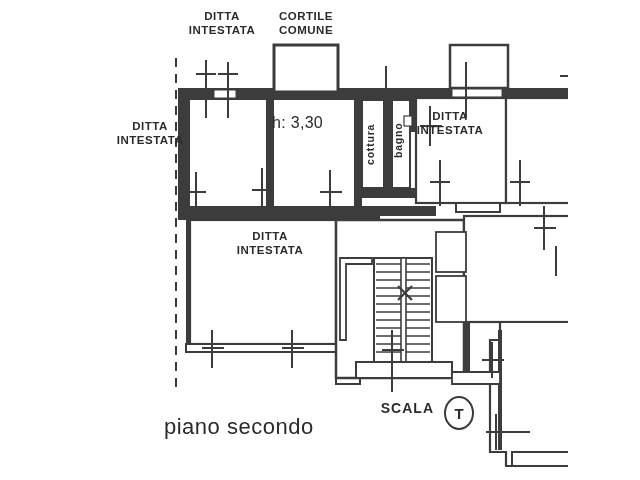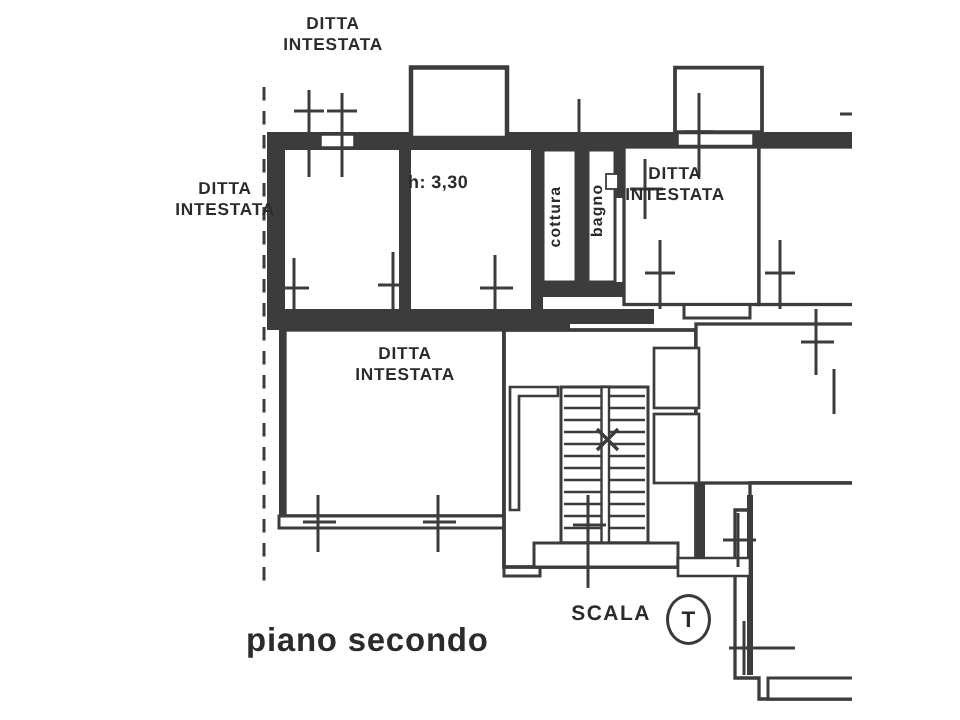--- a/index.html
+++ b/index.html
@@ -32,40 +32,40 @@
     letter-spacing: 0.5px;
     text-align: center;
     line-height: 1.18;
     white-space: pre;
     font-family: "Liberation Sans", sans-serif;
   }
   .lbl-room {
     font-size: 11.5px;
   }
   .lbl-h {
-    font-size: 12px;
-    font-weight: bold;
+    font-size: 16px;
+    font-weight: normal;
     letter-spacing: 0.3px;
   }
   .lbl-vert {
     font-size: 10.5px;
     font-weight: bold;
     writing-mode: vertical-rl;
     transform: rotate(180deg);
     letter-spacing: 0.8px;
   }
   .lbl-scala {
     font-size: 14px;
     font-weight: bold;
     letter-spacing: 1px;
     text-align: right;
   }
   .lbl-piano {
     font-size: 22px;
-    font-weight: bold;
+    font-weight: normal;
     letter-spacing: 0.5px;
   }
   .tmark {
     position: absolute;
     width: 26px;
     height: 30px;
     border: 2px solid #3a3a3a;
     border-radius: 50%;
     color: #2b2b2b;
     font-size: 15px;
@@ -261,20 +261,22 @@
       <line x1="486" y1="432" x2="530" y2="432"></line>
       <line x1="598" y1="414" x2="598" y2="448"></line>
       <line x1="588" y1="430" x2="610" y2="430"></line>
     </g>
 
   </svg>
 
   <div class="lbl lbl-room" style="left:172px; top:10px; width:100px;">DITTA
 INTESTATA</div>
 
+  <div class="lbl lbl-room" style="left:258px; top:10px; width:96px;">CORTILE
+COMUNE</div>
 
   <div class="lbl lbl-room" style="left:95px; top:120px; width:110px;">DITTA
 INTESTATA</div>
 
   <div class="lbl lbl-h" style="left:272px; top:114px; width:80px; text-align:left;">h: 3,30</div>
 
   <div class="lbl lbl-vert" style="left:364px; top:104px; height:80px; width:18px;">cottura</div>
 
   <div class="lbl lbl-vert" style="left:392px; top:104px; height:72px; width:16px;">bagno</div>
 

